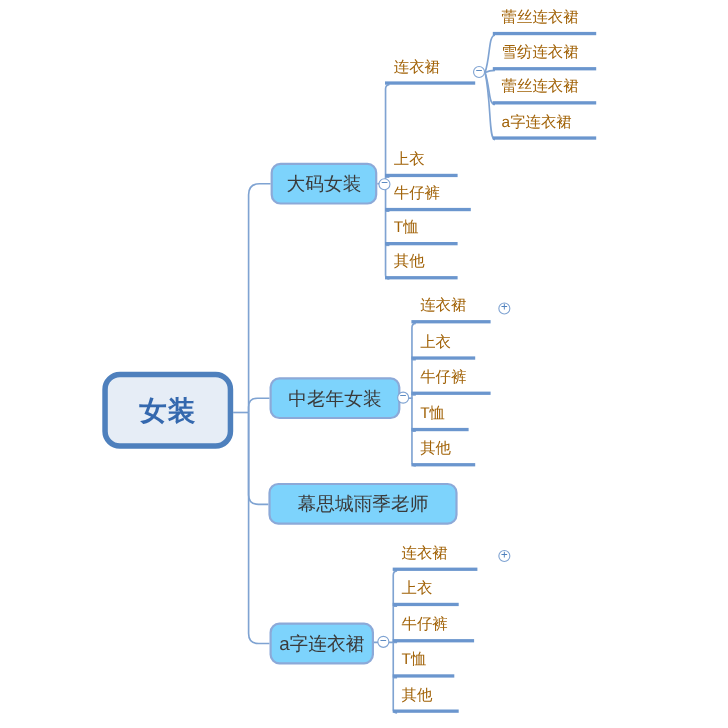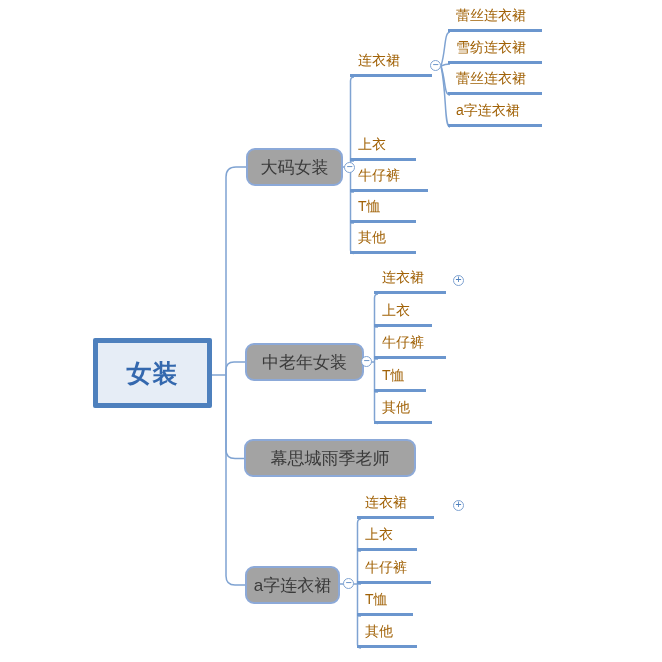--- a/index.html
+++ b/index.html
@@ -3,27 +3,27 @@
 <meta charset="utf-8">
 <style>
   html,body{margin:0;padding:0;background:#fff;}
   #canvas{
     position:relative;width:662px;height:662px;background:#ffffff;overflow:hidden;
     font-family:"Liberation Sans","DejaVu Sans",sans-serif;
   }
   svg.connectors{position:absolute;left:0;top:0;z-index:1;}
   .root{
     position:absolute;z-index:2;box-sizing:border-box;
-    border:5px solid #4E80BD;border-radius:2px;background:#E6EDF6;
+    border:5px solid #4E80BD;border-radius:16px;background:#E6EDF6;
     display:flex;align-items:center;justify-content:center;
     font-weight:bold;font-size:25px;color:#3468AE;letter-spacing:1px;
   }
   .box{
     position:absolute;z-index:2;box-sizing:border-box;
-    border:2px solid #8CA9D8;border-radius:9px;background:#a3a3a3;
+    border:2px solid #8CA9D8;border-radius:9px;background:#7dd3fc;
     display:flex;align-items:center;justify-content:center;
     font-size:17px;color:#3A3A3A;white-space:nowrap;
   }
   .leaf{
     position:absolute;z-index:2;box-sizing:border-box;
     border-bottom:3px solid #6B96CE;
     font-size:14px;color:#a16207;white-space:nowrap;
     padding:0 2px 4px 8px;height:25px;
     display:flex;align-items:flex-end;
   }

